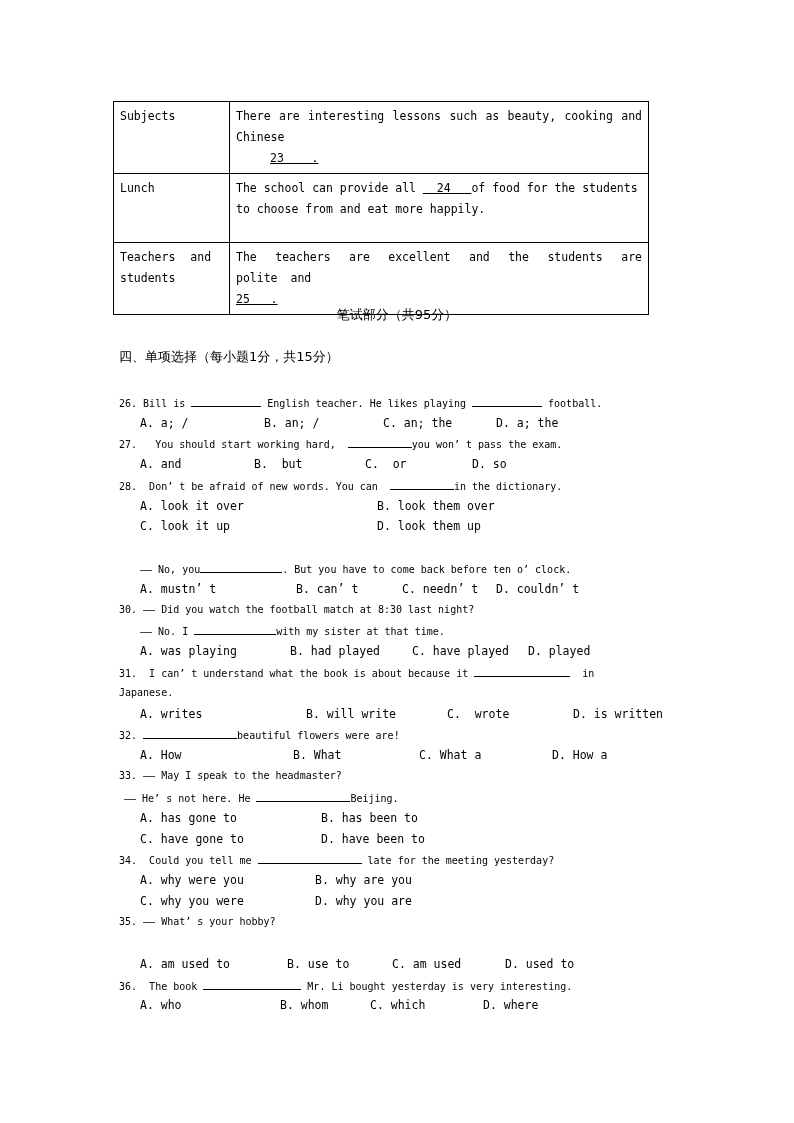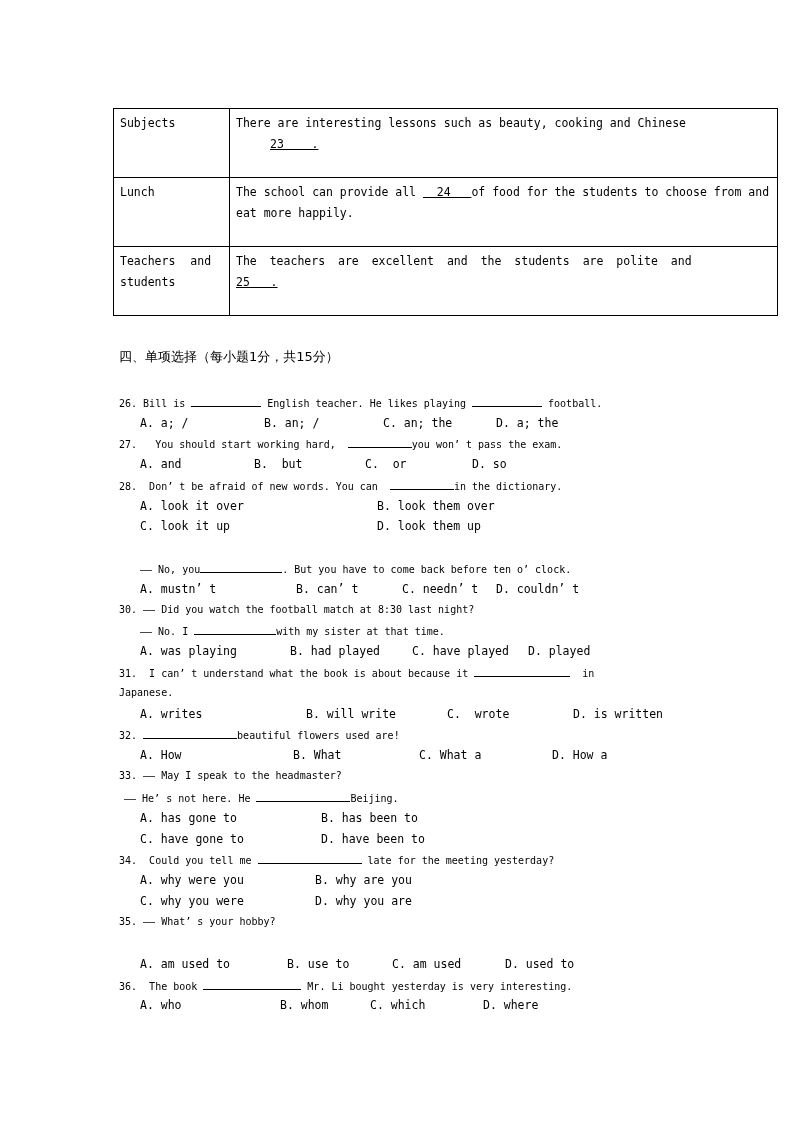--- a/index.html
+++ b/index.html
@@ -1,19 +1,19 @@
 <!DOCTYPE html>
 <html><head>
 <meta charset="utf-8">
 <style>
   html, body { margin: 0; padding: 0; background: #ffffff; }
   body { width: 794px; height: 1123px; position: relative; overflow: hidden;
          font-family: "DejaVu Sans Mono", "Liberation Mono", monospace; color: #000; }
   .page { position: absolute; left: 0; top: 0; width: 794px; height: 1123px; }
-  table.info { position: absolute; left: 113px; top: 108px; width: 665px; border-collapse: collapse;
+  table.info { position: absolute; left: 113px; top: 101px; width: 536px; border-collapse: collapse;
                font-size: 11.5px; }
   table.info td { border: 1px solid #000; vertical-align: top; padding: 4px 6px; line-height: 21px; }
   table.info td.c1 { width: 103px; }
   .r1 td { height: 60px; }
   .r2 td { height: 60px; }
   .r3 td { height: 60px; }
   .just { text-align: justify; text-align-last: auto; }
   .blank-u { text-decoration: underline; white-space: pre; }
   .section-title { position: absolute; left: 0; width: 794px; top: 306px; text-align: center;
                    font-family: "DejaVu Sans", sans-serif; font-size: 13px; }
@@ -43,20 +43,21 @@
     <tr class="r3">
       <td class="c1" style="word-spacing:8px"><span>Teachers and students</span></td>
       <td>
         <div class="just" style="word-spacing:6px">The teachers are excellent and the students are polite and</div>
         <div><span class="blank-u">25   .</span></div>
       </td>
     </tr>
   </tbody>
     </table>
 
+  <div class="section-title">笔试部分（共95分）</div>
   <div class="zh" style="top:348px">四、单项选择（每小题1分，共15分）</div>
 
   <div class="q" style="top:394px"><span>26.</span> <span>Bill is</span> <span class="blank" style="width:70px"></span> <span>English teacher. He likes playing</span> <span class="blank" style="width:70px"></span> <span>football.</span></div>
   <div class="opt" style="top:415px;left:140px">A. a; /</div>
   <div class="opt" style="top:415px;left:264px">B. an; /</div>
   <div class="opt" style="top:415px;left:383px">C. an; the</div>
   <div class="opt" style="top:415px;left:496px">D. a; the</div>
 
   <div class="q" style="top:435px"><span>27.</span>   <span>You should start working hard,</span>  <span class="blank" style="width:64px"></span><span>you won’ t pass the exam.</span></div>
   <div class="opt" style="top:456px;left:140px">A. and</div>
@@ -83,21 +84,21 @@
   <div class="opt" style="top:643px;left:412px">C. have played</div>
   <div class="opt" style="top:643px;left:528px">D. played</div>
 
   <div class="q" style="top:664px;width:560px"><span>31.</span>  <span>I can’ t understand what the book is about because it</span> <span class="blank" style="width:96px"></span>  <span>in</span></div>
   <div class="q" style="top:685px">Japanese.</div>
   <div class="opt" style="top:706px;left:140px">A. writes</div>
   <div class="opt" style="top:706px;left:306px">B. will write</div>
   <div class="opt" style="top:706px;left:447px">C.  wrote</div>
   <div class="opt" style="top:706px;left:573px">D. is written</div>
 
-  <div class="q" style="top:726px"><span>32.</span> <span class="blank" style="width:94px"></span><span>beautiful flowers used are!</span></div>
+  <div class="q" style="top:726px"><span>32.</span> <span class="blank" style="width:94px"></span><span>beautiful flowers were are!</span></div>
   <div class="opt" style="top:747px;left:140px">A. How</div>
   <div class="opt" style="top:747px;left:293px">B. What</div>
   <div class="opt" style="top:747px;left:419px">C. What a</div>
   <div class="opt" style="top:747px;left:552px">D. How a</div>
 
   <div class="q" style="top:768px"><span>33.</span> <span>—— May I speak to the headmaster?</span></div>
   <div class="q" style="top:789px;left:124px"><span>—— He’ s not here. He</span> <span class="blank" style="width:94px"></span><span>Beijing.</span></div>
   <div class="opt" style="top:810px;left:140px">A. has gone to</div>
   <div class="opt" style="top:810px;left:321px">B. has been to</div>
   <div class="opt" style="top:831px;left:140px">C. have gone to</div>

